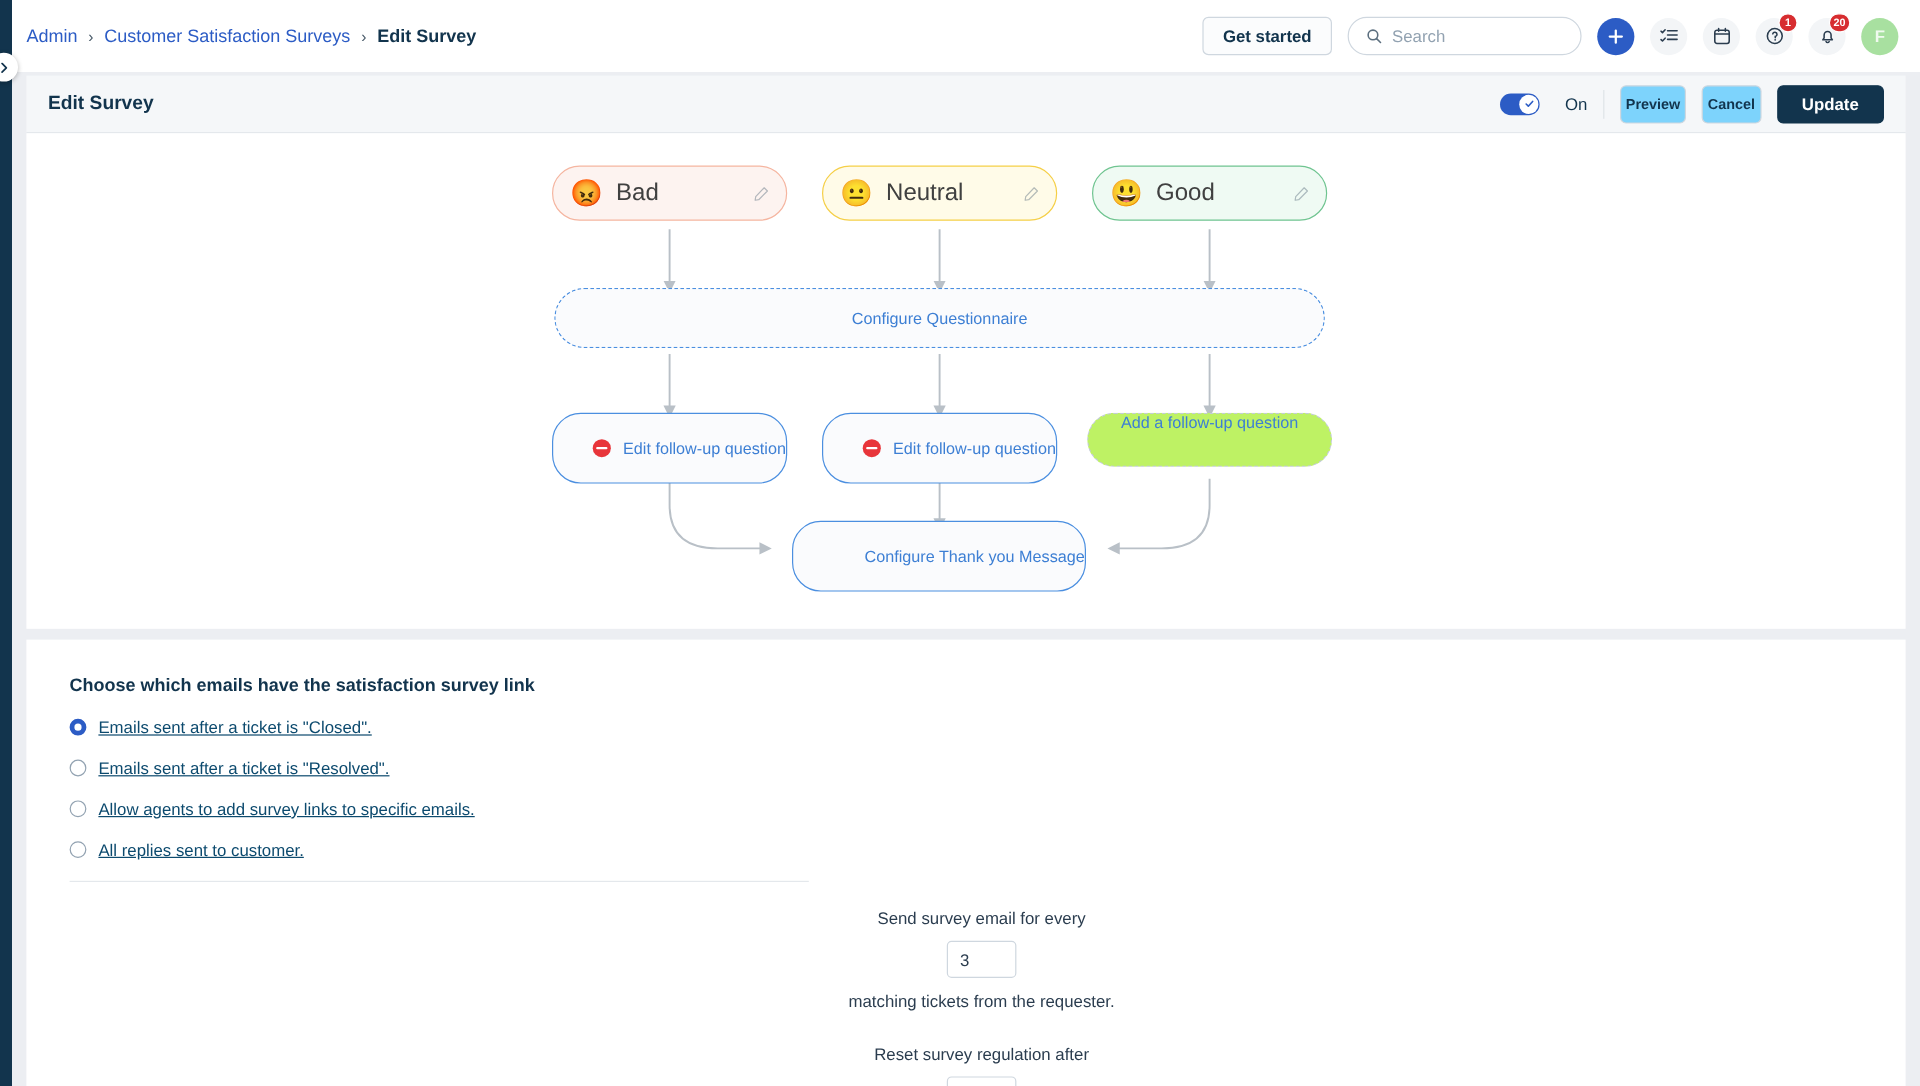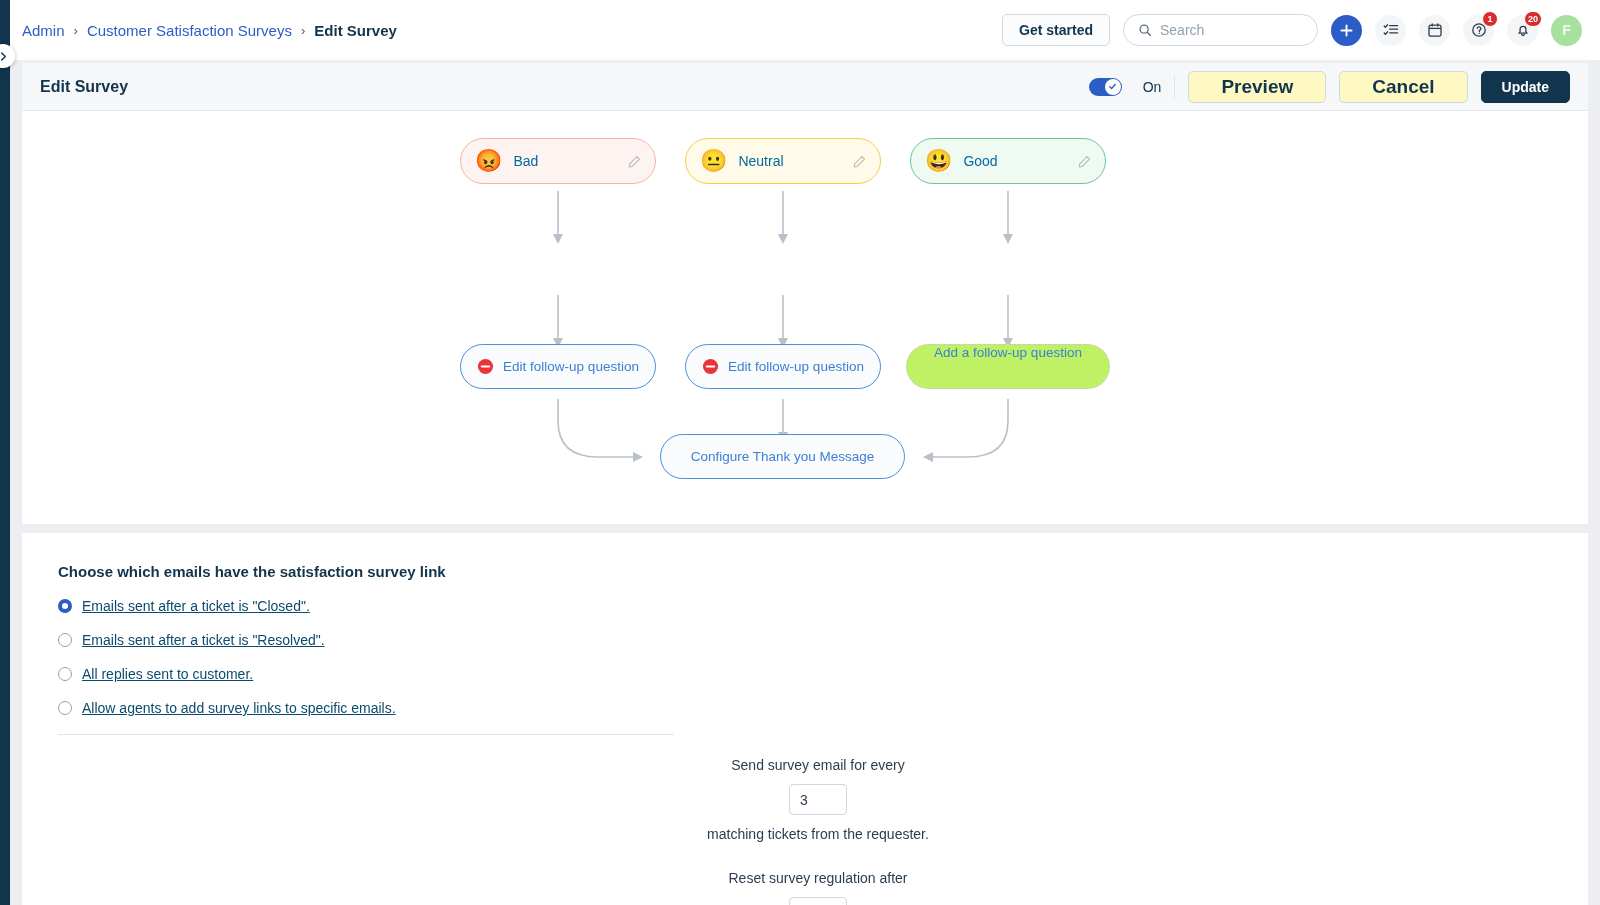--- a/index.html
+++ b/index.html
@@ -101,22 +101,22 @@
   }
   .toggle-knob {
     position:absolute; right:1px; top:1px; width:16px; height:16px;
     border-radius:50%; background:#fff;
     display:flex; align-items:center; justify-content:center;
   }
   .toggle-knob svg { width:9px; height:9px; }
   .toggle-label { font-size:14px; color:#12344d; }
   .vdiv { width:1px; height:24px; background:#dfe4e8; }
   .btn-outline {
-    height:32px; padding:0 32px; border:1px solid #cfd7df; border-radius:5px;
-    background:#fef9c3; color:#12344d; font-size:19px; font-weight:600; cursor:pointer;
+    height:32px; padding:0 4px; border:1px solid #cfd7df; border-radius:5px;
+    background:#7dd3fc; color:#12344d; font-size:12px; font-weight:600; cursor:pointer;
   }
   .btn-primary {
     height:32px; padding:0 20px; border:1px solid #12344d; border-radius:5px;
     background:#12344d; color:#fff; font-size:14px; font-weight:600; cursor:pointer;
   }
 
   
   .flow-panel {
     position:absolute; left:22px; top:111px; width:1566px; height:413px;
     background:#ffffff; overflow:hidden;
@@ -127,34 +127,34 @@
   .node { position:absolute; display:flex; align-items:center; }
 
   .mood-card {
     height:46px; border-radius:24px; display:flex; align-items:center;
     padding:0 14px; cursor:pointer;
   }
   .mood-bad     { width:196px; background:#fdf3f0; border:1px solid #f5b5a0; }
   .mood-neutral { width:196px; background:#fffbe8; border:1px solid #f5cf47; }
   .mood-good    { width:196px; background:#effaf3; border:1px solid #6fc490; }
   .mood-emoji { font-size:22px; line-height:1; flex:none; }
-  .mood-label { margin-left:11px; font-size:14px; color:#0369a1; }
+  .mood-label { margin-left:11px; font-size:20px; color:#404040; }
   .pencil { margin-left:auto; width:13px; height:13px; opacity:.45; cursor:pointer; }
 
   .pill-dashed-q {
     width:642px; height:50px; border-radius:26px;
     background:#fafbfd; border:1.5px dashed #4b8fe0;
     display:flex; align-items:center; justify-content:center; cursor:pointer;
   }
   .pill-dashed-q span { font-size:13.5px; color:#3d7fd4; }
 
   .pill-solid {
-    height:45px; border-radius:24px; background:#fafbfd;
+    height:59px; border-radius:24px; background:#fafbfd;
     border:1.5px solid #4b8fe0; display:flex; align-items:center;
-    justify-content:center; gap:9px; cursor:pointer;
+    justify-content:flex-end; gap:9px; cursor:pointer;
   }
   .pill-solid span { font-size:13.5px; color:#3d7fd4; }
   .minus-ico { width:17px; height:17px; flex:none; }
 
   .pill-dashed-add {
     width:204px; height:45px; border-radius:24px; background:#bef264;
     border:1.5px dashed #c3ccd6; display:flex; align-items:flex-start;
     justify-content:center; cursor:pointer;
   }
   .pill-dashed-add span { font-size:13.5px; color:#3d7fd4; }
@@ -335,20 +335,25 @@
       <div class="node" style="left:888px; top:27px;">
         <div class="mood-card mood-good">
           <span class="mood-emoji">😃</span>
           <span class="mood-label">Good</span>
           <svg class="pencil" viewBox="0 0 14 14">
             <path d="M9.5 1.6 L12.4 4.5 L4.6 12.3 L1.4 12.8 L1.9 9.6 Z" fill="none" stroke="#5c6f7f" stroke-width="1.1" stroke-linejoin="round"></path>
           </svg>
         </div>
       </div>
 
+      <div class="node" style="left:440px; top:129px;">
+        <div class="pill-dashed-q">
+          <span>Configure Questionnaire</span>
+        </div>
+      </div>
 
       <div class="node" style="left:438px; top:233px;">
         <div class="pill-solid" style="width:196px;">
           <svg class="minus-ico" viewBox="0 0 18 18">
             <circle cx="9" cy="9" r="8" fill="#e8353a"></circle>
             <path d="M5 9 H13" stroke="#ffffff" stroke-width="2" stroke-linecap="round"></path>
           </svg>
           <span>Edit follow-up question</span>
         </div>
       </div>
@@ -384,25 +389,25 @@
     <div class="radio-row">
       <span class="radio checked"></span>
       <span class="radio-label">Emails sent after a ticket is "Closed".</span>
     </div>
     <div class="radio-row">
       <span class="radio"></span>
       <span class="radio-label">Emails sent after a ticket is "Resolved".</span>
     </div>
     <div class="radio-row">
       <span class="radio"></span>
-      <span class="radio-label">All replies sent to customer.</span>
+      <span class="radio-label">Allow agents to add survey links to specific emails.</span>
     </div>
     <div class="radio-row">
       <span class="radio"></span>
-      <span class="radio-label">Allow agents to add survey links to specific emails.</span>
+      <span class="radio-label">All replies sent to customer.</span>
     </div>
 
     <div class="hr"></div>
 
 
     <div class="field-row">
       <span class="field-text">Send survey email for every</span>
       <input class="num-input" value="3" style="">
       <span class="field-text">matching tickets from the requester.</span>
     </div>

